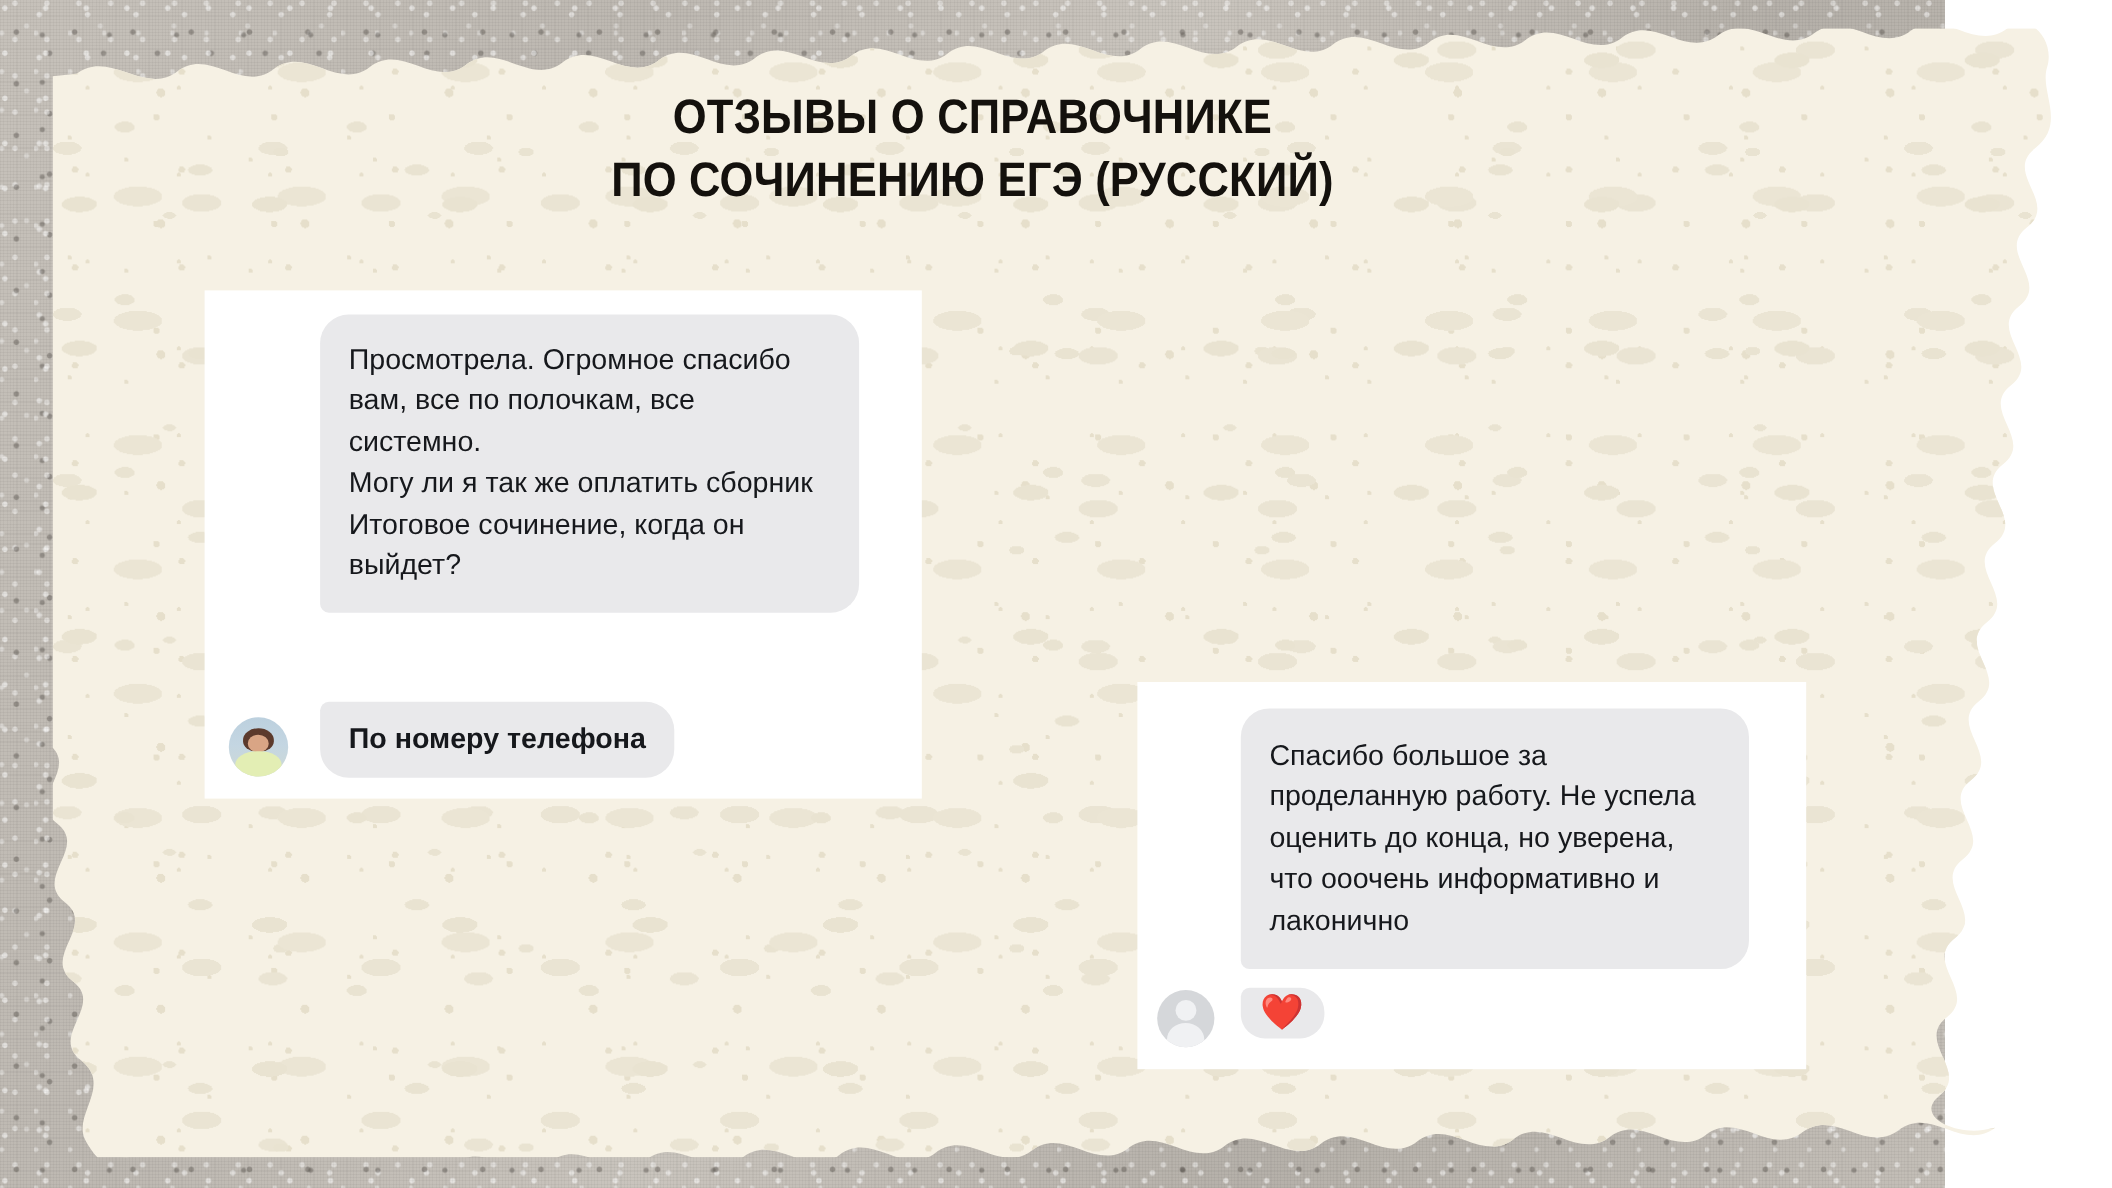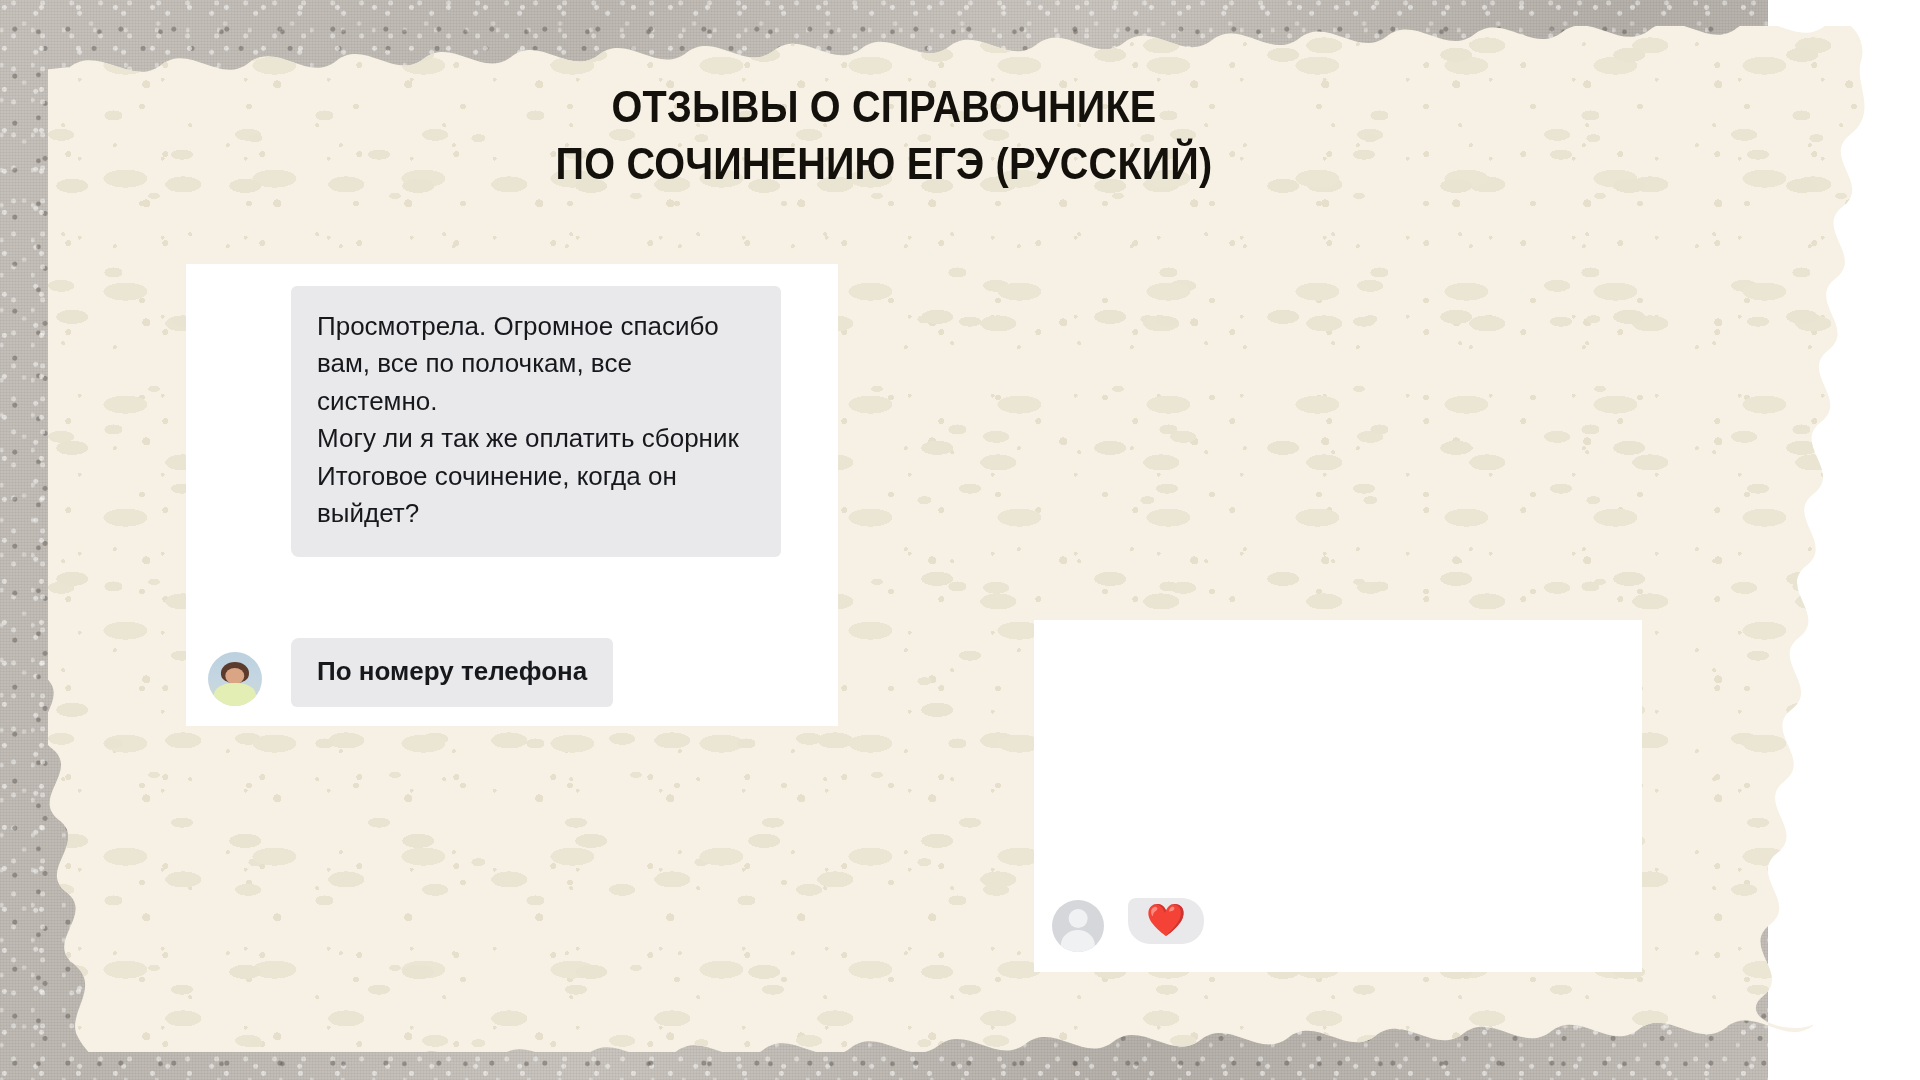--- a/index.html
+++ b/index.html
@@ -89,21 +89,21 @@
     position:absolute;
     background:#ffffff;
     box-shadow:0 0 0 0 rgba(0,0,0,0);
   }
   #shot-1{ left:186px; top:264px; width:652px; height:462px; }
   #shot-2{ left:1034px; top:620px; width:608px; height:352px; }
 
   .bubble{
     background:#e9e9eb;
     color:#16181c;
-    border-radius:6px;
+    border-radius:26px;
     font-size:26px;
     line-height:1.44;
     font-family:"Liberation Sans", sans-serif;
     white-space:pre-line;
   }
 
   
   #b1{
     position:absolute; left:105px; top:22px; width:490px;
     padding:22px 26px 24px 26px;
@@ -233,20 +233,21 @@
 
     <div id="av1">
       <span class="hair"></span>
       <span class="face"></span>
       <span class="body"></span>
     </div>
   </div>
 
   <div class="shot" id="shot-2">
 
+    <div class="bubble" id="b3">Спасибо большое за проделанную работу. Не успела оценить до конца, но уверена, что ооочень информативно и лаконично</div>
 
     <div class="bubble" id="b4">❤️</div>
 
     <div id="av2">
       <span class="ph-head"></span>
       <span class="ph-body"></span>
     </div>
   </div>
 
 </div>

